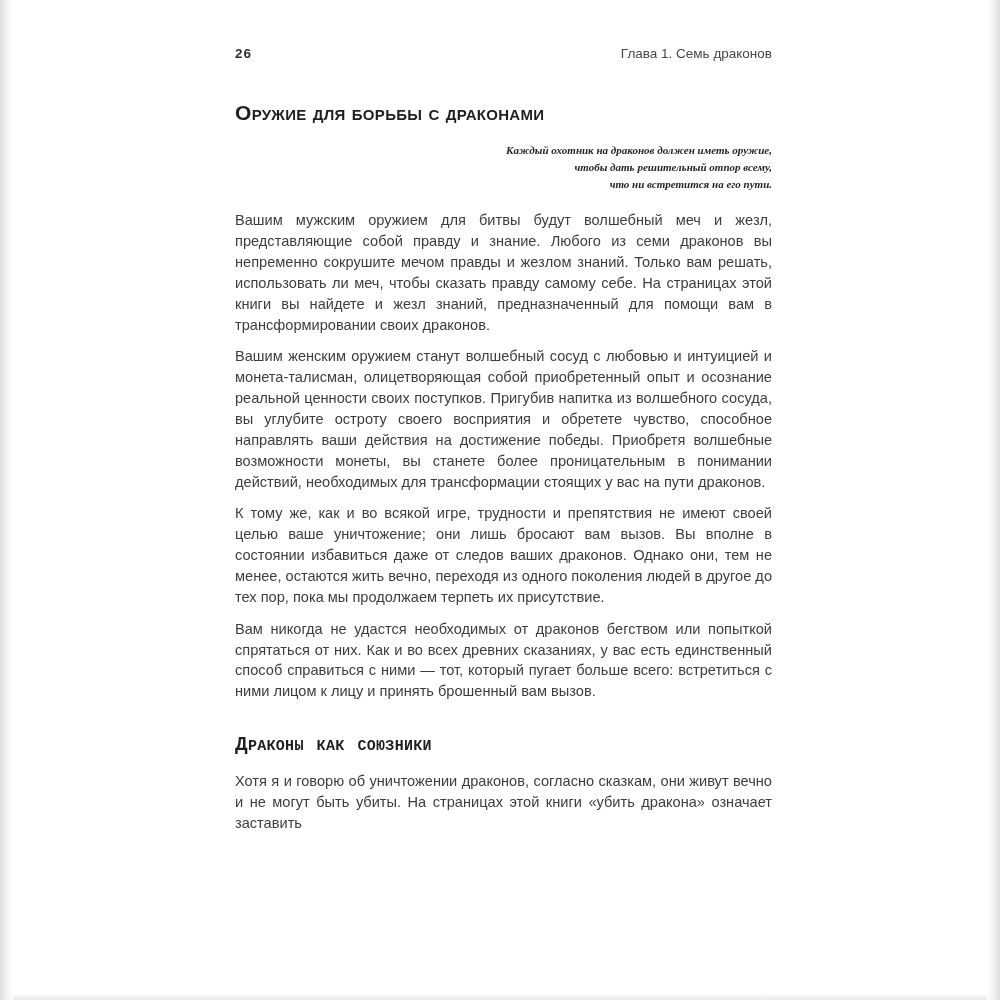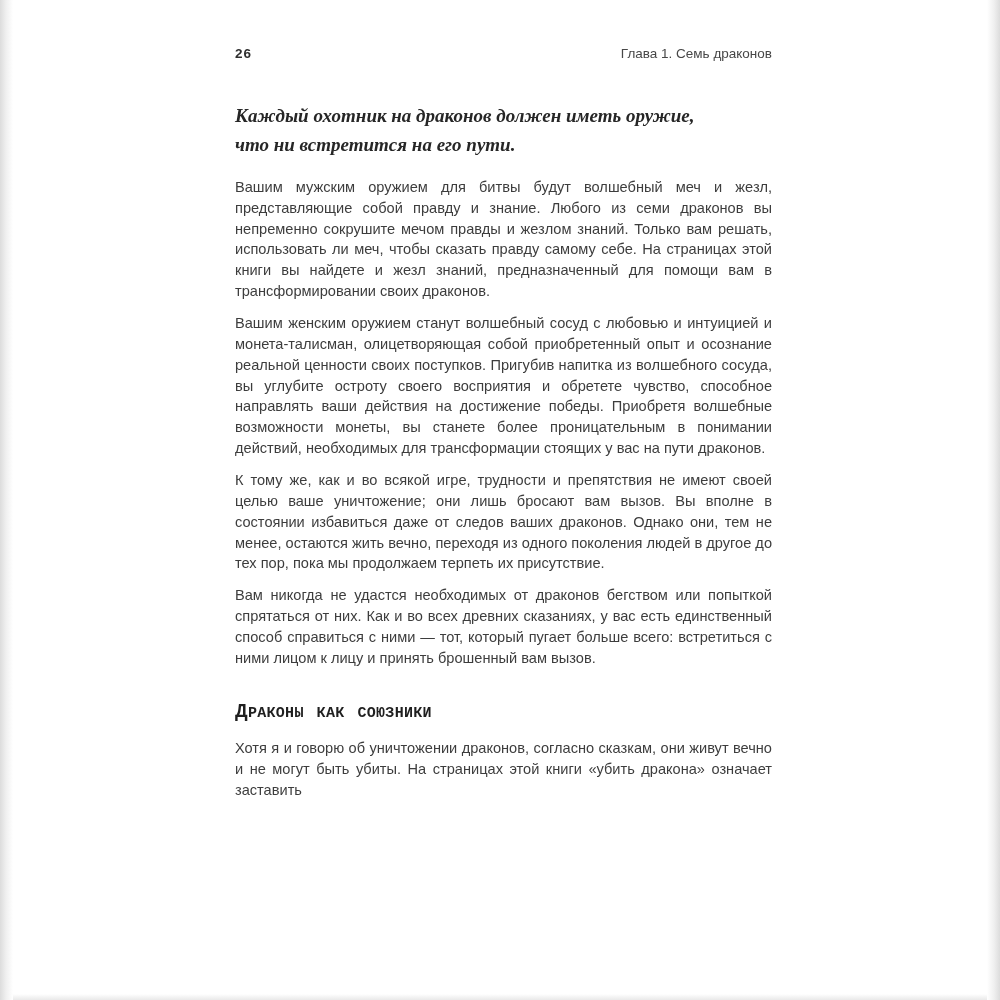--- a/index.html
+++ b/index.html
@@ -55,44 +55,46 @@
   }
   p.body {
     font-size: 14.6px;
     line-height: 1.43;
     text-align: justify;
     color: #3d3d3d;
     margin: 0 0 11px 0;
     hyphens: auto;
   }
   .epigraph {
-    text-align: left;
+    text-align: right;
     font-family: "Liberation Serif", "DejaVu Serif", serif;
     font-style: italic;
     font-weight: 700;
-    font-size: 19px;
+    font-size: 11px;
     line-height: 1.55;
     color: #262626;
     margin: 17px 0 17px 0;
   }
 </style>
 </head>
 <body>
 
 <div class="content">
 
   <div class="header-row">
     <span class="pagenum">26</span>
     <span class="running">Глава 1. Семь драконов</span>
   </div>
 
+  <h1 class="heading">Оружие для борьбы с драконами</h1>
 
 
   <div class="epigraph">
     <div>Каждый охотник на драконов должен иметь оружие,</div>
+    <div>чтобы дать решительный отпор всему,</div>
     <div>что ни встретится на его пути.</div>
   </div>
 
   <p class="body">Вашим мужским оружием для битвы будут волшебный меч и жезл, представляющие собой правду и знание. Любого из семи драконов вы непременно сокрушите мечом правды и жезлом знаний. Только вам решать, использовать ли меч, чтобы сказать правду самому себе. На страницах этой книги вы найдете и жезл знаний, предназначенный для помощи вам в трансформировании своих драконов.</p>
   <p class="body">Вашим женским оружием станут волшебный сосуд с любовью и интуицией и монета-талисман, олицетворяющая собой приобретенный опыт и осознание реальной ценности своих поступков. Пригубив напитка из волшебного сосуда, вы углубите остроту своего восприятия и обретете чувство, способное направлять ваши действия на достижение победы. Приобретя волшебные возможности монеты, вы станете более проницательным в понимании действий, необходимых для трансформации стоящих у вас на пути драконов.</p>
   <p class="body">К тому же, как и во всякой игре, трудности и препятствия не имеют своей целью ваше уничтожение; они лишь бросают вам вызов. Вы вполне в состоянии избавиться даже от следов ваших драконов. Однако они, тем не менее, остаются жить вечно, переходя из одного поколения людей в другое до тех пор, пока мы продолжаем терпеть их присутствие.</p>
   <p class="body">Вам никогда не удастся необходимых от драконов бегством или попыткой спрятаться от них. Как и во всех древних сказаниях, у вас есть единственный способ справиться с ними — тот, который пугает больше всего: встретиться с ними лицом к лицу и принять брошенный вам вызов.</p>
 
   <h2 class="heading second">Драконы как союзники</h2>
 

